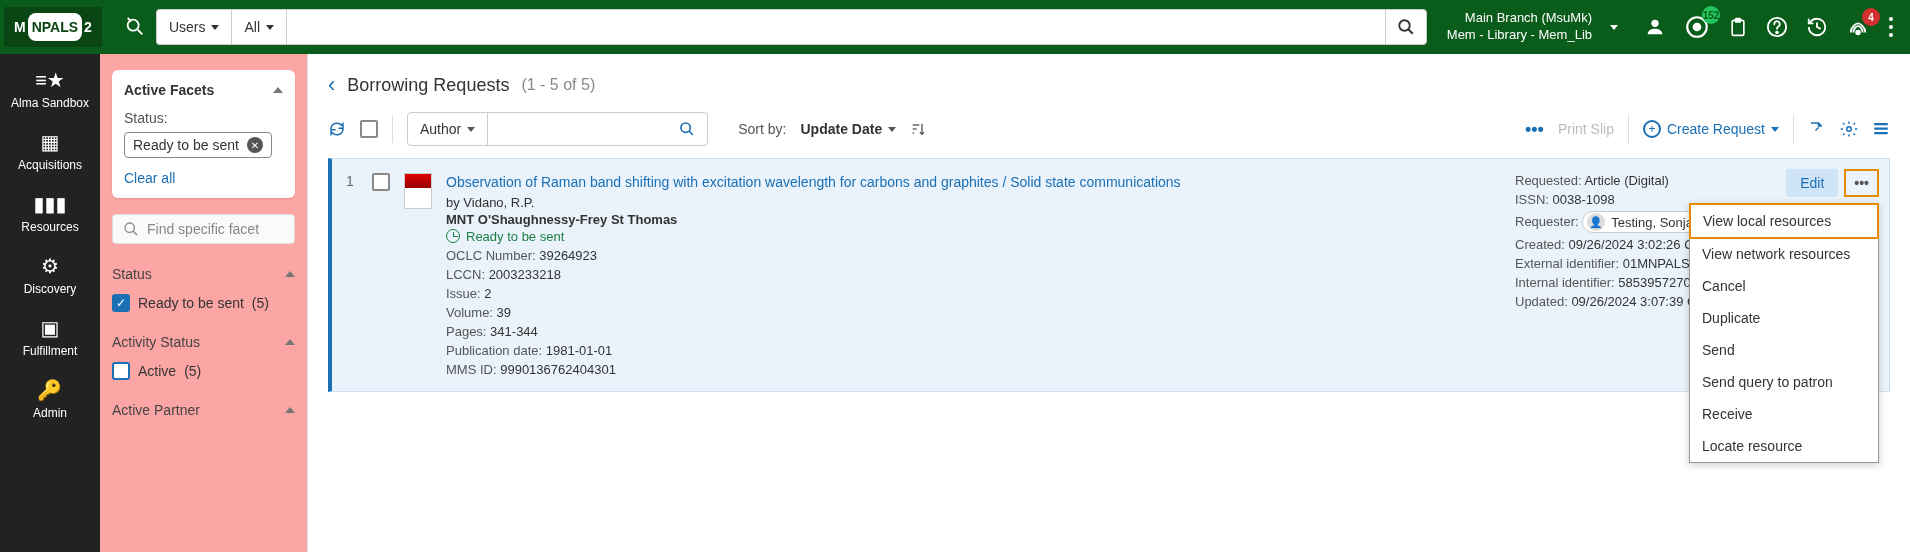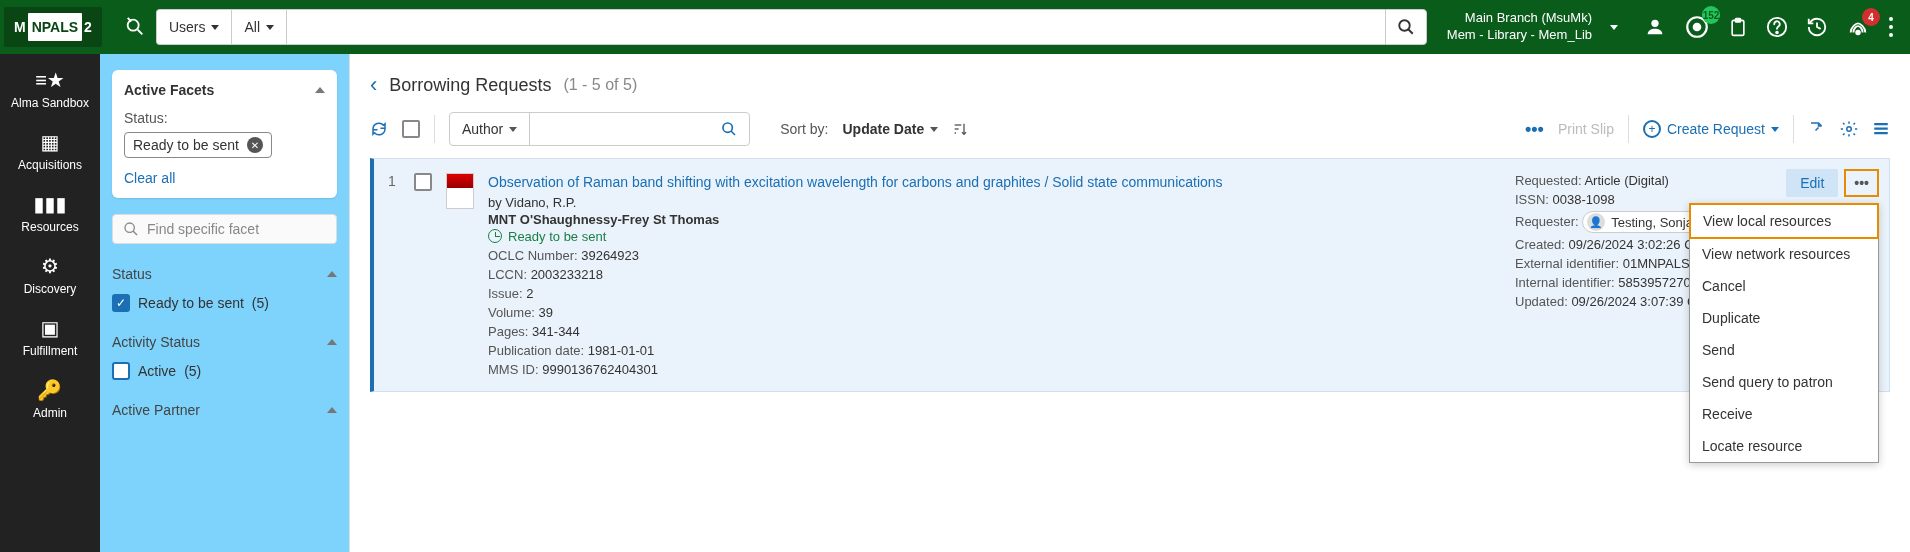--- a/index.html
+++ b/index.html
@@ -1,42 +1,42 @@
 <!DOCTYPE html>
 <html><head>
 <meta charset="utf-8">
 <style>
   * { box-sizing: border-box; margin: 0; padding: 0; }
   body { font-family: Arial, sans-serif; font-size: 14px; background: #fff; color: #333; }
 
   
   .topbar { display: flex; align-items: center; background: #0a5c1a; height: 54px; color: #fff; }
   .logo { background: #0a4614; color: #fff; padding: 6px 10px; margin-left: 4px; border-radius: 2px; font-weight: bold; display: flex; align-items: center; }
-  .logo span.white { background: #fff; color: #0a4614; padding: 6px 4px; margin: 0 2px; border-radius: 1px; }
+  .logo span.white { background: #fff; color: #0a4614; padding: 6px 4px; margin: 0 2px; border-radius: 8px; }
   .top-search-wrap { display: flex; align-items: center; margin-left: 12px; flex: 1; }
   .top-search-icon { color: #fff; margin: 0 10px; }
   .top-select { background: #fff; color: #333; border: 1px solid #ccc; height: 36px; padding: 0 12px; display: flex; align-items: center; gap: 6px; }
   .top-select.first { border-radius: 4px 0 0 4px; border-right: none;}
   .top-select .caret { border-top: 5px solid #333; border-left: 4px solid transparent; border-right: 4px solid transparent; }
   .top-search-input { flex: 1; height: 36px; border: 1px solid #ccc; border-left: none; border-right: none; padding: 0 10px; background: #fff; }
   .top-search-btn { width: 42px; height: 36px; background: #fff; border: 1px solid #ccc; border-radius: 0 4px 4px 0; display: flex; align-items: center; justify-content: center; }
   .org-info { margin-left: 20px; color: #fff; font-size: 13px; text-align: right; line-height: 1.3; padding-right: 8px;}
   .top-dd-caret { border-top: 5px solid #fff; border-left: 4px solid transparent; border-right: 4px solid transparent; margin: 0 10px;}
   .top-icons { display: flex; align-items: center; gap: 18px; padding: 0 16px; }
   .top-icon { color: #fff; position: relative; }
   .badge { position: absolute; top: -8px; right: -10px; background: #d32f2f; color: #fff; border-radius: 50%; font-size: 10px; min-width: 18px; height: 18px; display: flex; align-items: center; justify-content: center; font-weight: bold; }
   .badge.white { background: #22c55e; color: #0a5c1a; }
 
   
   .layout { display: flex; height: calc(552px - 54px); }
   .sidenav { width: 100px; background: #222; display: flex; flex-direction: column; align-items: center; padding-top: 4px; }
   .sidenav-item { color: #fff; text-align: center; width: 100%; padding: 10px 4px; font-size: 12px; }
   .sidenav-item .ni-icon { font-size: 20px; display: block; margin-bottom: 4px; }
 
-  .facets { width: 250px; background: #7dd3fc; padding: 16px 12px; border-right: 1px solid #ddd; overflow-y: auto; }
+  .facets { width: 208px; background: #fca5a5; padding: 16px 12px; border-right: 1px solid #ddd; overflow-y: auto; }
   .facets-card { background: #fff; border-radius: 6px; padding: 12px; margin-bottom: 16px; box-shadow: 0 1px 2px rgba(0,0,0,.1);}
   .facets-head { display: flex; justify-content: space-between; align-items: center; font-weight: bold; margin-bottom: 12px; }
   .chev-up { border-bottom: 6px solid #777; border-left: 5px solid transparent; border-right: 5px solid transparent; }
   .facet-label { color: #555; margin-bottom: 6px; }
   .facet-chip { display: inline-flex; align-items: center; border: 1px solid #888; border-radius: 4px; padding: 4px 8px; gap: 8px; }
   .chip-x { width: 16px; height: 16px; background: #555; color: #fff; border-radius: 50%; display: flex; align-items: center; justify-content: center; font-size: 10px; }
   .clear-all { color: #1a6fb5; margin-top: 12px; display: block; }
   .facet-search { display: flex; align-items: center; border: 1px solid #ddd; border-radius: 4px; padding: 6px 10px; color: #888; background: #fafafa; margin-bottom: 14px; }
   .facet-section { display: flex; justify-content: space-between; align-items: center; padding: 8px 0; color: #444; }
   .facet-row { display: flex; align-items: center; gap: 8px; padding: 4px 0 14px 0; }

